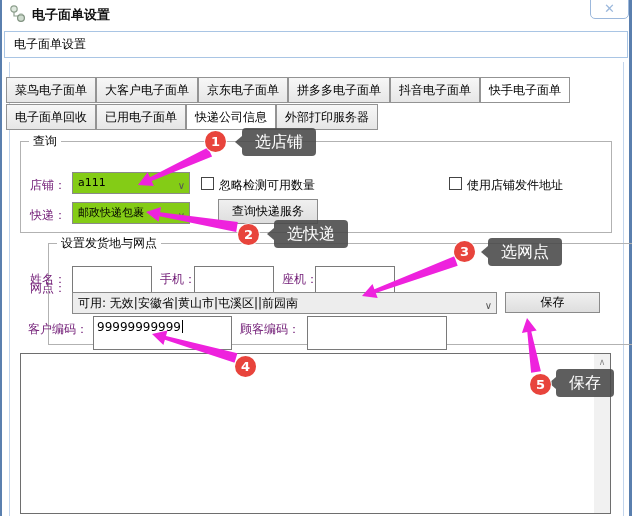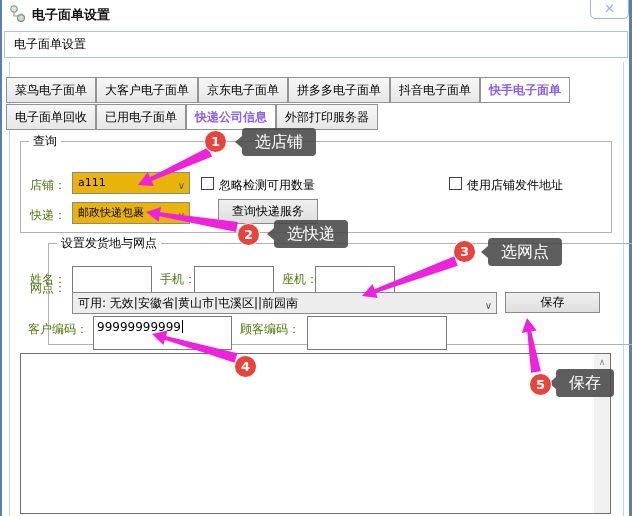--- a/index.html
+++ b/index.html
@@ -24,29 +24,29 @@
   
   .headerbar{left:4px;top:31px;width:624px;height:27px;border:1px solid #a9c5e4;background:#fff;
              line-height:25px;padding-left:9px;font-size:12px;}
 
   
   .tabrow{display:flex;left:6px;height:26px;}
   .row1{top:77px;}
   .row2{top:104px;}
   .tab{border:1px solid #939393;background:linear-gradient(#f7f7f7,#e6e6e6);
        padding:0 8px;line-height:24px;font-size:12px;color:#000;white-space:nowrap;cursor:pointer;}
-  .tab.sel{background:#fff;color:#8b5cf6;position:relative;z-index:3;font-weight:bold;}
+  .tab.sel{background:#fff;color:#000000;position:relative;z-index:3;}
 
   
   .group{border:1px solid #b2b2b2;background:transparent;}
   .legend{position:absolute;top:-9px;left:8px;background:#fff;padding:0 4px;font-size:12px;}
-  .flabel{font-size:12px;color:#4d7c0f;}
+  .flabel{font-size:12px;color:#701a75;}
 
   
-  .combo{border:1px solid #8a8a8a;background:#eab308;line-height:20px;padding:0 18px 0 5px;
+  .combo{border:1px solid #8a8a8a;background:#84cc16;line-height:20px;padding:0 18px 0 5px;
          font-size:11px;overflow:hidden;white-space:nowrap;cursor:pointer;}
   .combo.light{background:#ededed;font-size:12px;}
   .chev{position:absolute;right:4px;top:3px;font-size:10px;color:#555;}
   .tinput{background:#fff;border:1px solid #7a7a7a;height:34px;line-height:20px;
           padding:0 3px;font-size:12px;overflow:hidden;white-space:nowrap;cursor:text;}
   .caret{display:inline-block;width:1px;height:13px;background:#000;vertical-align:-2px;margin-left:1px;}
   .btn{border:1px solid #8a8a8a;background:linear-gradient(#f0f0f0,#dedede);
        text-align:center;font-size:12px;cursor:pointer;}
   .checkbox{width:13px;height:13px;border:1px solid #444;background:#fff;}
   .chklabel{font-size:12px;}

